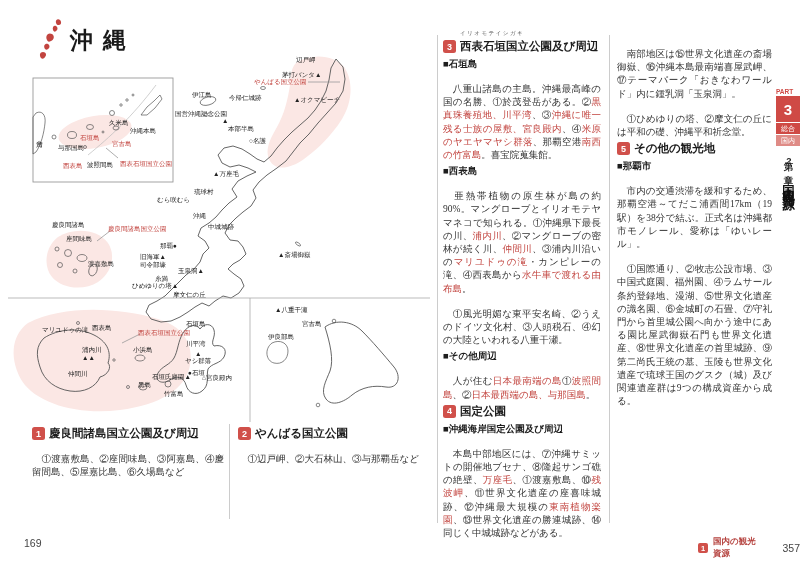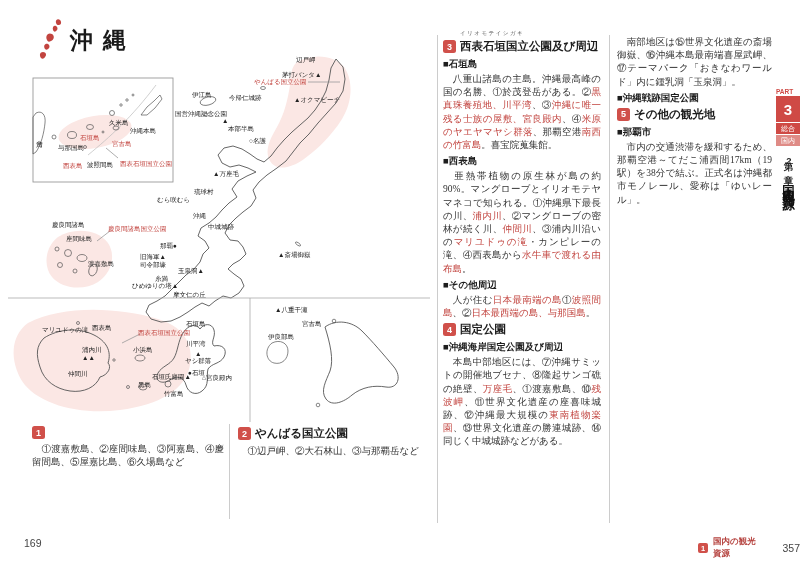--- a/index.html
+++ b/index.html
@@ -21,21 +21,21 @@
   .arc{fill:none;stroke:#bbb;stroke-width:0.7;}
   .insetbox{fill:none;stroke:#999;stroke-width:0.9;}
   .map-label{position:absolute;font-size:6.5px;line-height:7.5px;color:#222;white-space:pre-line;}
   .map-label.r{color:#c2443f;}
   .map-label.v{writing-mode:vertical-rl;text-orientation:upright;}
   
   .furi{font-size:5.5px;color:#555;letter-spacing:1.5px;margin:0 0 1px 17px;}
   .sec-heading{display:flex;align-items:center;gap:4px;font-weight:bold;font-size:11.5px;color:#1d1d1d;margin:2px 0 4px;}
   .num-box{display:inline-flex;width:13px;height:13px;background:#d0504a;color:#fff;font-size:9px;font-weight:bold;align-items:center;justify-content:center;border-radius:2.5px;flex:none;}
   .sub-head{font-weight:bold;font-size:9.5px;color:#1d1d1d;margin:3px 0 2px;}
-  p.body{font-size:9.5px;line-height:13.2px;text-align:justify;margin:0 0 2px;color:#333;
+  p.body{font-size:9.5px;line-height:13.2px;text-align:justify;margin:12px 0 2px;color:#333;
          font-family:"Liberation Serif","DejaVu Serif",serif;}
   p.body .rd{color:#c2443f;}
   .col{position:absolute;}
   #sec1{left:32px;top:424px;width:192px;}
   #sec2{left:238px;top:424px;width:184px;}
   #col-mid{left:443px;top:30px;width:158px;}
   #col-right{left:617px;top:36px;width:155px;}
   .vline{position:absolute;width:1px;background:#ccc;}
   
   .edge-tab{position:absolute;left:776px;top:88px;width:24px;display:flex;flex-direction:column;align-items:center;}
@@ -186,20 +186,21 @@
         <span class="map-label" style="left: 164px; top: 335px;">竹富島</span>
         <span class="map-label" style="left: 275px; top: 251px;">▲八重干瀬</span>
         <span class="map-label" style="left: 302px; top: 265px;">宮古島</span>
         <span class="map-label" style="left: 268px; top: 278px;">伊良部島</span>
       </div>
   </div>
 
   <div id="sec1" class="col">
       <div class="sec-heading">
         <span class="num-box">1</span>
+        <span>慶良間諸島国立公園及び周辺</span>
       </div>
       <p class="body"><span>　①渡嘉敷島、②座間味島、③阿嘉島、④慶留間島、⑤屋嘉比島、⑥久場島など</span></p>
     </div>
   <div id="sec2" class="col">
       <div class="sec-heading">
         <span class="num-box">2</span>
         <span>やんばる国立公園</span>
       </div>
       <p class="body"><span>　①辺戸岬、②大石林山、③与那覇岳など</span></p>
     </div>
@@ -215,38 +216,40 @@
   <div id="col-mid" class="col">
       <div class="furi">イリオモテイシガキ</div>
       <div class="sec-heading">
         <span class="num-box">3</span>
         <span>西表石垣国立公園及び周辺</span>
       </div>
       <div class="sub-head">■石垣島</div>
       <p class="body"><span>　八重山諸島の主島。沖縄最高峰の国の名勝、①於茂登岳がある。②</span><span class="rd">黒真珠養殖地、川平湾</span><span>、③</span><span class="rd">沖縄に唯一残る士族の屋敷、宮良殿内</span><span>、④</span><span class="rd">米原のヤエヤマヤシ群落</span><span>、那覇空港</span><span class="rd">南西の竹富島</span><span>。喜宝院蒐集館。</span></p>
       <div class="sub-head">■西表島</div>
       <p class="body"><span>　亜熱帯植物の原生林が島の約90%。マングローブとイリオモテヤマネコで知られる。①沖縄県下最長の川、</span><span class="rd">浦内川</span><span>、②マングローブの密林が続く川、</span><span class="rd">仲間川</span><span>、③浦内川沿いの</span><span class="rd">マリユドゥの滝</span><span>・カンピレーの滝、④西表島から</span><span class="rd">水牛車で渡れる由布島</span><span>。</span></p>
+      <p class="body"><span>　①風光明媚な東平安名崎、②うえのドイツ文化村、③人頭税石、④幻の大陸といわれる八重干瀬。</span></p>
       <div class="sub-head">■その他周辺</div>
       <p class="body"><span>　人が住む</span><span class="rd">日本最南端の島</span><span>①</span><span class="rd">波照間島</span><span>、②</span><span class="rd">日本最西端の島、与那国島</span><span>。</span></p>
       <div class="sec-heading">
         <span class="num-box">4</span>
         <span>国定公園</span>
       </div>
       <div class="sub-head">■沖縄海岸国定公園及び周辺</div>
       <p class="body"><span>　本島中部地区には、⑦沖縄サミットの開催地ブセナ、⑧隆起サンゴ礁の絶壁、</span><span class="rd">万座毛</span><span>、①渡嘉敷島、⑩</span><span class="rd">残波岬</span><span>、⑪世界文化遺産の座喜味城跡、⑫沖縄最大規模の</span><span class="rd">東南植物楽園</span><span>、⑬世界文化遺産の勝連城跡、⑭同じく中城城跡などがある。</span></p>
     </div>
   <div id="col-right" class="col">
       <p class="body"><span>　南部地区は⑮世界文化遺産の斎場御嶽、⑯沖縄本島最南端喜屋武岬、⑰テーマパーク「おきなわワールド」内に鍾乳洞「玉泉洞」。</span></p>
-      <div class="sub-head">■沖縄戦跡国定公園</div>
+      <p class="body"><span>　①ひめゆりの塔、②摩文仁の丘には平和の礎、沖縄平和祈念堂。</span></p>
       <div class="sec-heading">
         <span class="num-box">5</span>
         <span>その他の観光地</span>
       </div>
       <div class="sub-head">■那覇市</div>
       <p class="body"><span>　市内の交通渋滞を緩和するため、那覇空港～てだこ浦西間17km（19駅）を38分で結ぶ。正式名は沖縄都市モノレール、愛称は「ゆいレール」。</span></p>
+      <p class="body"><span>　①国際通り、②牧志公設市場、③中国式庭園、福州園、④ラムサール条約登録地、漫湖、⑤世界文化遺産の識名園、⑥金城町の石畳、⑦守礼門から首里城公園へ向かう途中にある園比屋武御嶽石門も世界文化遺産、⑧世界文化遺産の首里城跡、⑨第二尚氏王統の墓、玉陵も世界文化遺産で琉球王国のグスク（城）及び関連遺産群は9つの構成資産から成る。</span></p>
     </div>
 
   <div class="edge-tab">
     <div class="part-label">PART</div>
     <div class="part-num">3</div>
     <div class="badge b1">総合</div>
     <div class="badge b2">国内</div>
     <div class="chapter-v">第2章</div>
     <div class="chapter-title-v">国内観光資源</div>
   </div>

